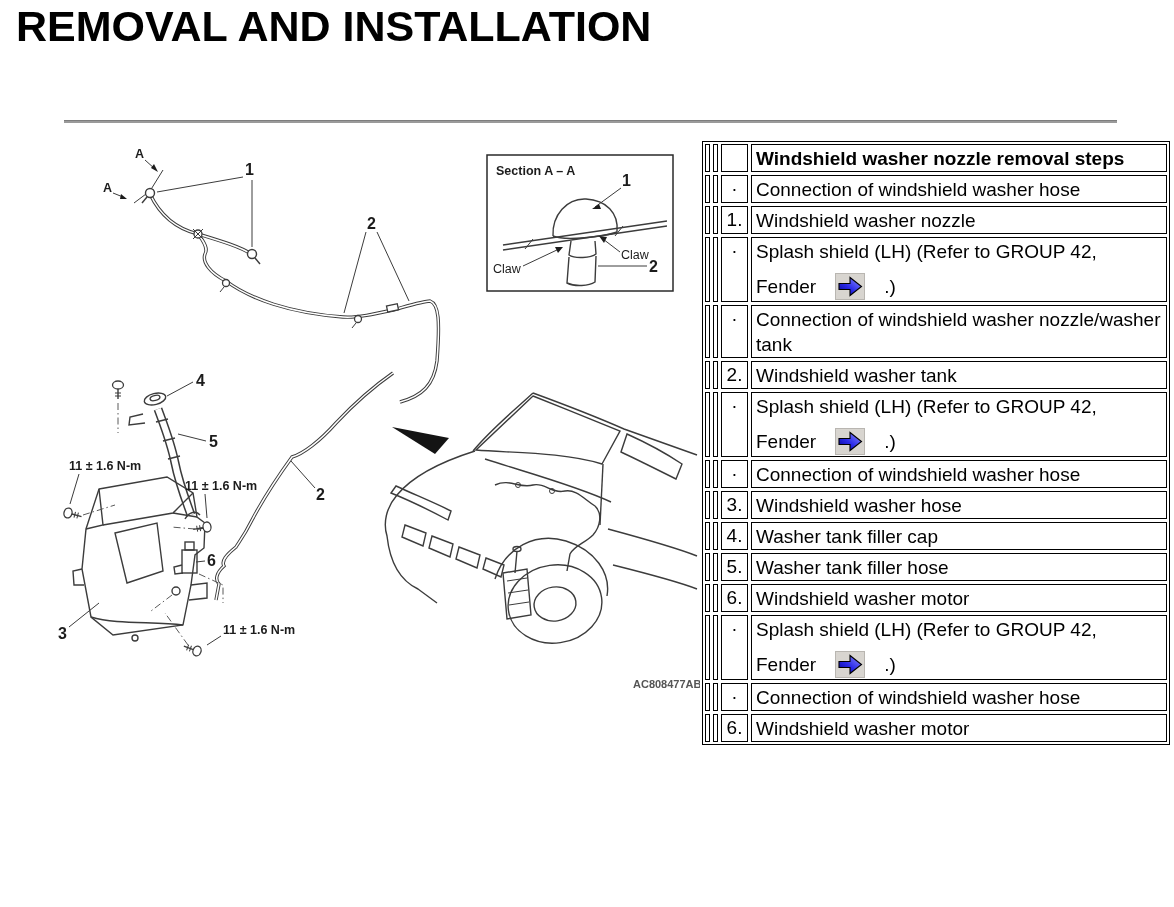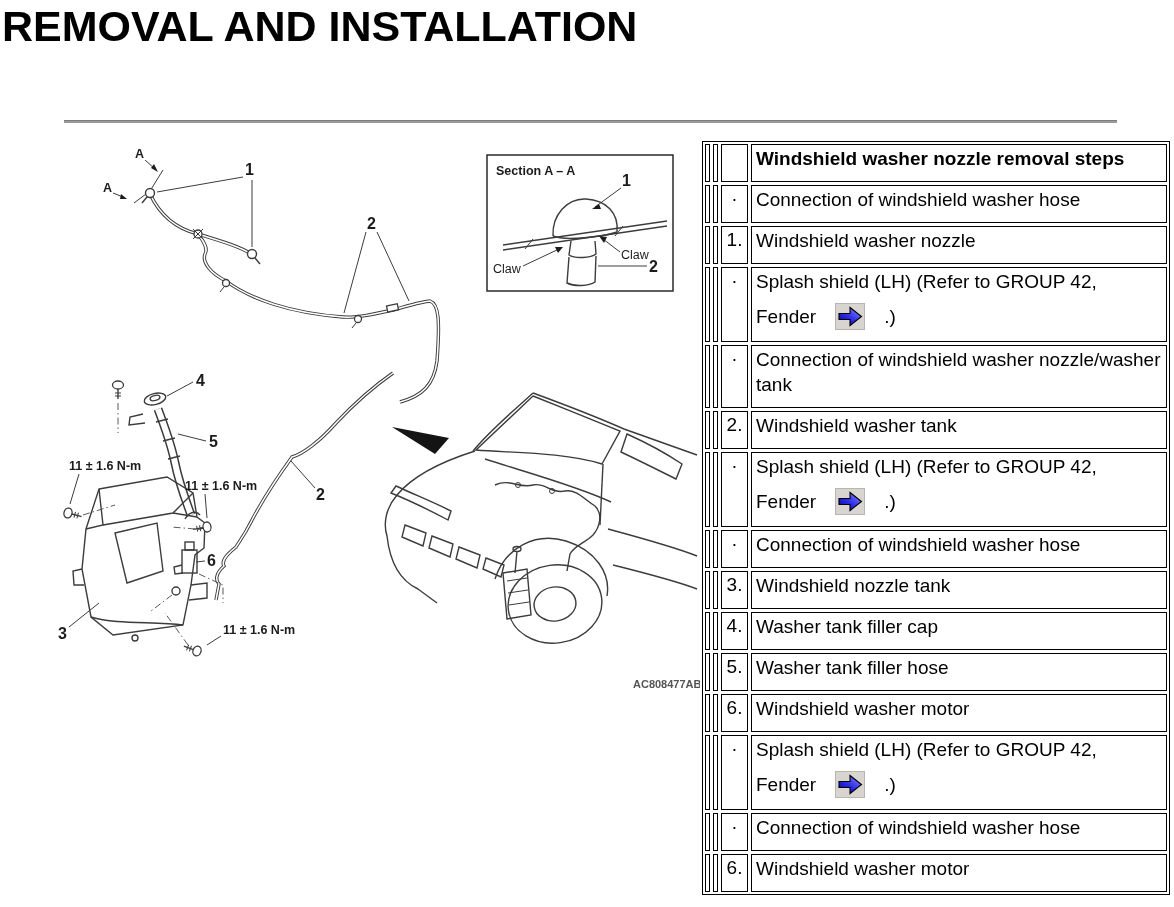--- a/index.html
+++ b/index.html
@@ -1,33 +1,33 @@
 <!DOCTYPE html>
 <html><head>
 <meta charset="utf-8">
 <style>
   html,body{margin:0;padding:0;background:#fff;}
   .page{position:relative;width:1174px;height:907px;background:#fff;overflow:hidden;
         font-family:"Liberation Sans",sans-serif;color:#000;}
-  .page-title{position:absolute;left:2px;top:2px;font-size:43px;font-weight:bold;
+  .page-title{position:absolute;left:16px;top:2px;font-size:43px;font-weight:bold;
               letter-spacing:0;margin:0;white-space:nowrap;}
   .title-rule{position:absolute;left:64px;top:120px;width:1053px;height:2px;
               background:#9a9a9a;border-top:1px solid #7d7d7d;}
   .diagram-wrap{position:absolute;left:55px;top:133px;width:645px;height:567px;}
 
   
   .steps-table{position:absolute;left:702px;top:141px;width:468px;
                border:1px solid #000;padding:2px;box-sizing:border-box;background:#fff;}
   .t-row{display:flex;gap:3px;margin-bottom:3px;align-items:stretch;}
   .t-row:last-child{margin-bottom:0;}
   .cell{border:1px solid #000;background:#fff;box-sizing:border-box;}
   .cell.spacer{width:5px;flex:0 0 5px;}
   .cell.marker{width:27px;flex:0 0 27px;font-size:19px;line-height:24px;
                text-align:center;padding-top:1px;}
-  .cell.text{flex:1;font-size:19px;line-height:25px;padding:1px 4px 10px 4px;min-height:25px;}
+  .cell.text{flex:1;font-size:19px;line-height:25px;padding:1px 4px 0 4px;min-height:25px;}
   .cell.text.bold{font-weight:bold;}
   .fline{display:flex;align-items:center;gap:19px;margin-top:9px;margin-bottom:1px;}
   .fender-icon{display:inline-flex;align-items:center;justify-content:center;
                width:30px;height:27px;background:#d8d5d0;border:1px solid #b9b6b1;
                box-sizing:border-box;cursor:pointer;}
   
   .ln{fill:none;stroke:#3c3c3c;stroke-width:1.4;}
   .thin{fill:none;stroke:#3c3c3c;stroke-width:1;}
   .hoseO{fill:none;stroke:#3c3c3c;stroke-width:3.4;}
   .hoseI{fill:none;stroke:#ffffff;stroke-width:1.5;}
@@ -341,21 +341,21 @@
       <div class="t-row">
         <div class="cell spacer"></div>
         <div class="cell spacer"></div>
         <div class="cell marker">·</div>
         <div class="cell text">Connection of windshield washer hose</div>
       </div>
       <div class="t-row">
         <div class="cell spacer"></div>
         <div class="cell spacer"></div>
         <div class="cell marker">3.</div>
-        <div class="cell text">Windshield nozzle tank</div>
+        <div class="cell text">Windshield washer hose</div>
       </div>
       <div class="t-row">
         <div class="cell spacer"></div>
         <div class="cell spacer"></div>
         <div class="cell marker">4.</div>
         <div class="cell text">Washer tank filler cap</div>
       </div>
       <div class="t-row">
         <div class="cell spacer"></div>
         <div class="cell spacer"></div>

